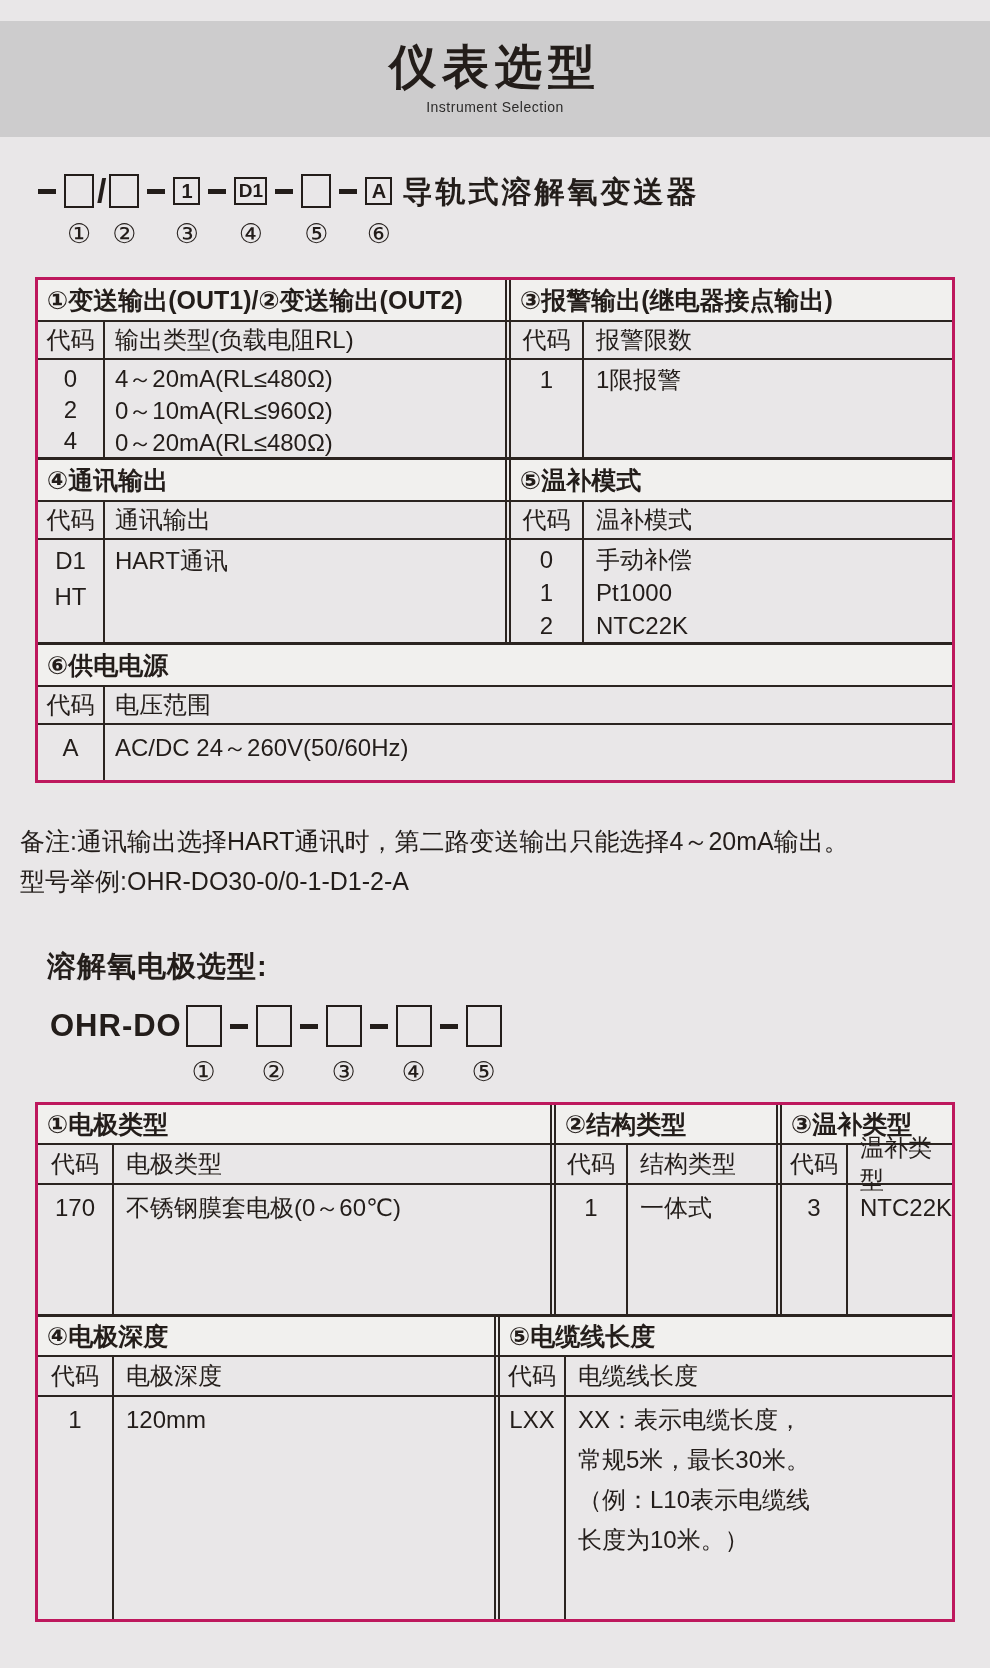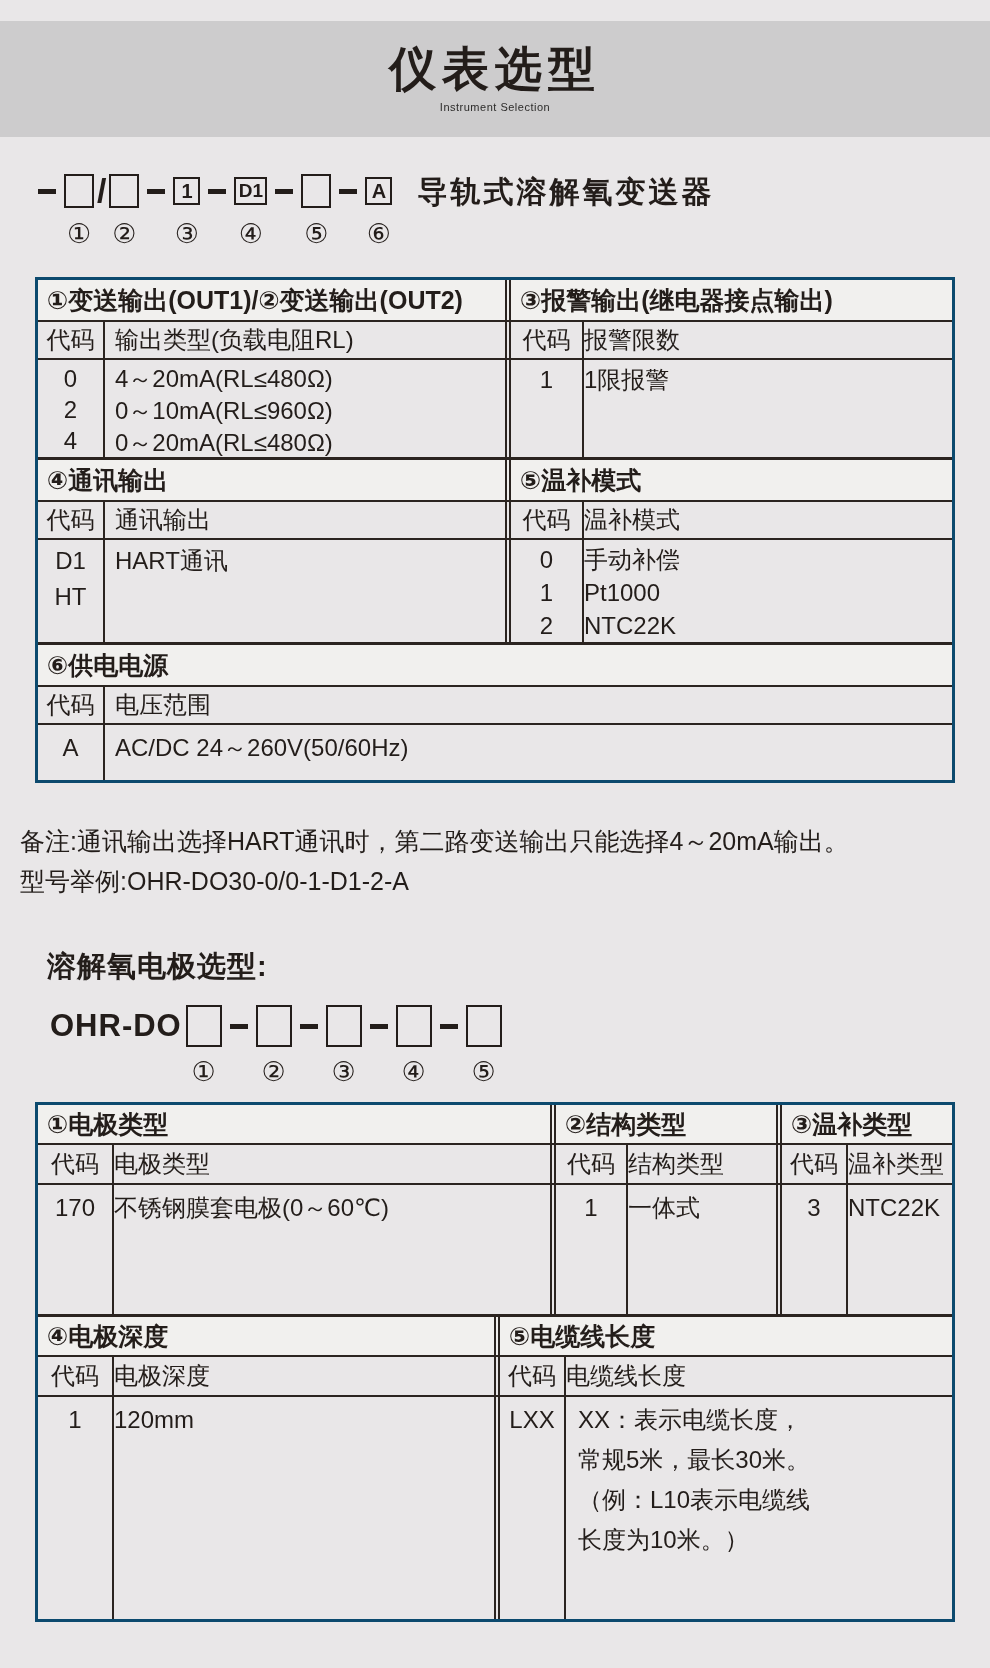--- a/index.html
+++ b/index.html
@@ -8,44 +8,44 @@
     position:relative;
     background:#e9e7e8;
     font-family:"Liberation Sans","DejaVu Sans",sans-serif;
     color:#231d1a;
     overflow:hidden;
   }
   
   .banner { position:absolute; left:0; top:21px; width:990px; height:116px;
     background:#cdcccd; display:flex; flex-direction:column; align-items:center; justify-content:center; }
   .title { font-size:47px; font-weight:700; letter-spacing:6px; line-height:1; }
-  .subtitle { font-size:11px; margin-top:9px; color:#2c2b2a; letter-spacing:.5px; }
+  .subtitle { font-size:14px; margin-top:9px; color:#2c2b2a; letter-spacing:.5px; }
 
   
   .model { position:absolute; display:flex; align-items:flex-start; white-space:nowrap; }
   .model1 { left:30px; top:171px; }
   .model2 { left:50px; top:1003px; }
   .mpre { font-size:31px; font-weight:700; line-height:40px; letter-spacing:1px; }
   .model2 .mpre { line-height:46px; margin-right:4px; }
-  .msuf { font-size:30px; font-weight:700; line-height:42px; letter-spacing:3px; margin-left:25px; }
+  .msuf { font-size:30px; font-weight:700; line-height:42px; letter-spacing:3px; margin-left:10px; }
   .mdash { width:18px; height:5px; background:#231d1a; margin:18px 8px 0 8px; flex:none; }
   .model2 .mdash { margin-top:21px; }
   .mslash { font-size:34px; font-weight:700; line-height:38px; margin:0 3px; }
   .munit { display:flex; flex-direction:column; align-items:center; flex:none; }
   .mboxzone { height:40px; display:flex; align-items:center; }
   .model2 .mboxzone { height:46px; }
   .mbox { border:2px solid #231d1a; width:30px; height:34px;
     display:flex; align-items:center; justify-content:center; font-size:20px; font-weight:700; }
   .munit.small .mbox { width:27px; height:28px; }
   .munit.wide .mbox  { width:33px; height:28px; font-size:19px; letter-spacing:0; }
   .model2 .mbox { width:36px; height:42px; }
   .mnum { margin-top:9px; font-size:27px; line-height:28px; }
 
   
-  .tbl { position:absolute; border:3px solid #0c4a6e; background:#e9e7e8; }
+  .tbl { position:absolute; border:3px solid #be185d; background:#e9e7e8; }
   .tbl1 { left:35px; top:277px; width:920px; }
   .tbl2 { left:35px; top:1102px; width:920px; }
   .trow { display:flex; border-bottom:2px solid #2b2420; align-items:stretch; }
   .trow.thick { border-bottom-width:3px; }
   .trow.last { border-bottom:none; }
   .hdr { background:#f1f0ee; }
   .h42{height:42px}.h38{height:38px}.h100{height:100px}.h105{height:105px}.h55{height:55px}
   .h40{height:40px}.h132{height:132px}.h222{height:222px}
   .half-l { width:467px; flex:none; display:flex; }
   .half-r { flex:1; border-left:6px double #2b2420; display:flex; }
@@ -54,21 +54,21 @@
   .s3 { flex:1; border-left:6px double #2b2420; display:flex; }
   .b1 { width:456px; flex:none; display:flex; }
   .b2 { flex:1; border-left:6px double #2b2420; display:flex; }
   .cell { display:flex; align-items:center; font-size:24px; }
   .sect-title { font-weight:700; font-size:25px; padding-left:9px; width:100%; }
   .codecol { flex:none; border-right:2px solid #2b2420; justify-content:center; }
   .codestack { flex:none; border-right:2px solid #2b2420; display:flex; flex-direction:column; padding-top:3px; }
   .stack { display:flex; flex-direction:column; padding-top:3px; }
   .w67{width:67px}.w73{width:73px}.w76{width:76px}.w72{width:72px}.w66{width:66px}
   .grow { flex:1; }
-  .pad10 { padding-left:10px; } .pad12 { padding-left:0; }
+  .pad10 { padding-left:10px; } .pad12 { padding-left:12px; }
   .ln { height:33px; display:flex; align-items:center; font-size:24px; }
   .ln.ctr { justify-content:center; }
   .ln36 { height:36px; }
   .ln40 { height:40px; }
   .pre { white-space:pre-line; font-size:24px; line-height:40px; padding-left:12px; padding-top:3px; }
 
   
   .note { position:absolute; left:20px; font-size:25px; white-space:nowrap; }
   .note1 { top:825px; }
   .note2 { top:865px; }

